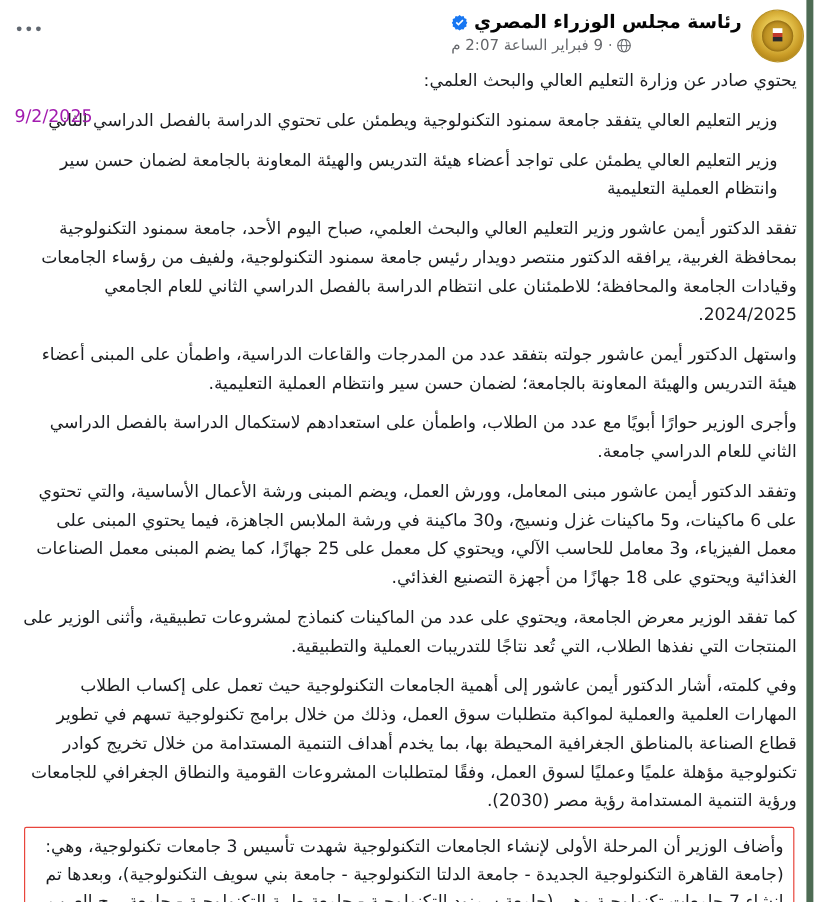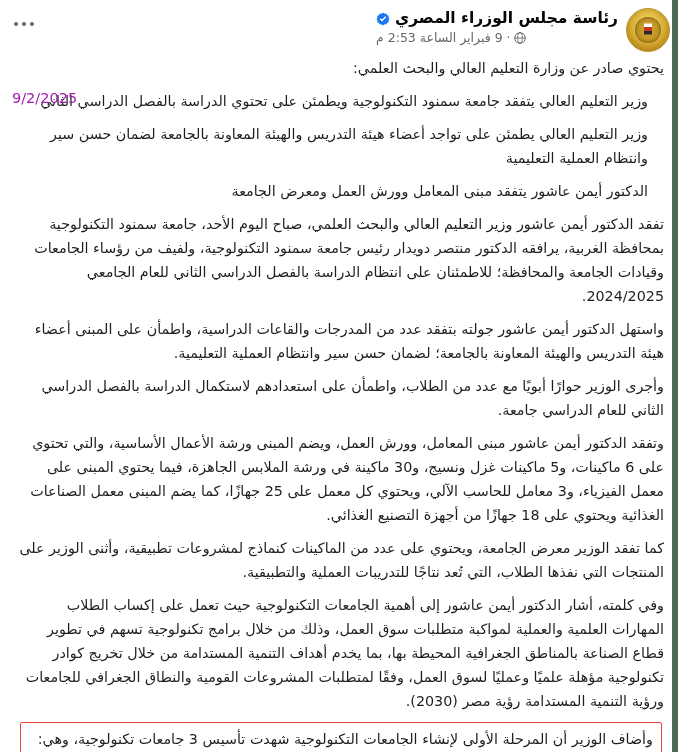--- a/index.html
+++ b/index.html
@@ -191,36 +191,35 @@
           </svg>
         </div>
 
         <div class="meta-row">
           <svg class="globe-icon" viewBox="0 0 16 16">
             <circle cx="8" cy="8" r="7" fill="none" stroke="#65676b" stroke-width="1.3"></circle>
             <ellipse cx="8" cy="8" rx="3.1" ry="7" fill="none" stroke="#65676b" stroke-width="1.1"></ellipse>
             <line x1="1" y1="8" x2="15" y2="8" stroke="#65676b" stroke-width="1.1"></line>
           </svg>
           <span class="meta-dot">·</span>
-          <span>9 فبراير الساعة 2:53 م</span>
+          <span>9 فبراير الساعة 2:07 م</span>
         </div>
       </div>
 
     </div>
   </div>
 
   <div class="date-stamp">9/2/2025</div>
 
   <div class="post-body">
 
     <p class="p-lead">يحتوي صادر عن وزارة التعليم العالي والبحث العلمي:</p>
 
     <p class="p-indent">وزير التعليم العالي يتفقد جامعة سمنود التكنولوجية ويطمئن على تحتوي الدراسة بالفصل الدراسي الثاني</p>
     <p class="p-indent">وزير التعليم العالي يطمئن على تواجد أعضاء هيئة التدريس والهيئة المعاونة بالجامعة لضمان حسن سير وانتظام العملية التعليمية</p>
-    <p class="p-indent">الدكتور أيمن عاشور يتفقد مبنى المعامل وورش العمل ومعرض الجامعة</p>
 
     <p>تفقد الدكتور أيمن عاشور وزير التعليم العالي والبحث العلمي، صباح اليوم الأحد، جامعة سمنود التكنولوجية بمحافظة الغربية، يرافقه الدكتور منتصر دويدار رئيس جامعة سمنود التكنولوجية، ولفيف من رؤساء الجامعات وقيادات الجامعة والمحافظة؛ للاطمئنان على انتظام الدراسة بالفصل الدراسي الثاني للعام الجامعي 2024/2025.</p>
     <p>واستهل الدكتور أيمن عاشور جولته بتفقد عدد من المدرجات والقاعات الدراسية، واطمأن على المبنى أعضاء هيئة التدريس والهيئة المعاونة بالجامعة؛ لضمان حسن سير وانتظام العملية التعليمية.</p>
     <p>وأجرى الوزير حوارًا أبويًا مع عدد من الطلاب، واطمأن على استعدادهم لاستكمال الدراسة بالفصل الدراسي الثاني للعام الدراسي جامعة.</p>
     <p>وتفقد الدكتور أيمن عاشور مبنى المعامل، وورش العمل، ويضم المبنى ورشة الأعمال الأساسية، والتي تحتوي على 6 ماكينات، و5 ماكينات غزل ونسيج، و30 ماكينة في ورشة الملابس الجاهزة، فيما يحتوي المبنى على معمل الفيزياء، و3 معامل للحاسب الآلي، ويحتوي كل معمل على 25 جهازًا، كما يضم المبنى معمل الصناعات الغذائية ويحتوي على 18 جهازًا من أجهزة التصنيع الغذائي.</p>
     <p>كما تفقد الوزير معرض الجامعة، ويحتوي على عدد من الماكينات كنماذج لمشروعات تطبيقية، وأثنى الوزير على المنتجات التي نفذها الطلاب، التي تُعد نتاجًا للتدريبات العملية والتطبيقية.</p>
     <p>وفي كلمته، أشار الدكتور أيمن عاشور إلى أهمية الجامعات التكنولوجية حيث تعمل على إكساب الطلاب المهارات العلمية والعملية لمواكبة متطلبات سوق العمل، وذلك من خلال برامج تكنولوجية تسهم في تطوير قطاع الصناعة بالمناطق الجغرافية المحيطة بها، بما يخدم أهداف التنمية المستدامة من خلال تخريج كوادر تكنولوجية مؤهلة علميًا وعمليًا لسوق العمل، وفقًا لمتطلبات المشروعات القومية والنطاق الجغرافي للجامعات ورؤية التنمية المستدامة رؤية مصر (2030).</p>
 
     <div class="highlight-box">
       <p>وأضاف الوزير أن المرحلة الأولى لإنشاء الجامعات التكنولوجية شهدت تأسيس 3 جامعات تكنولوجية، وهي: (جامعة القاهرة التكنولوجية الجديدة - جامعة الدلتا التكنولوجية - جامعة بني سويف التكنولوجية)، وبعدها تم إنشاء 7 جامعات تكنولوجية وهي (جامعة سمنود التكنولوجية - جامعة طيبة التكنولوجية - جامعة برج العرب التكنولوجية - جامعة أسيوط الجديدة التكنولوجية - جامعة شرق بورسعيد التكنولوجية - جامعة السادس من أكتوبر التكنولوجية - جامعة مصر الدولية التكنولوجية)، مشيرًا إلى أنه أصبح لدينا الآن 12 جامعة تكنولوجية.</p>

